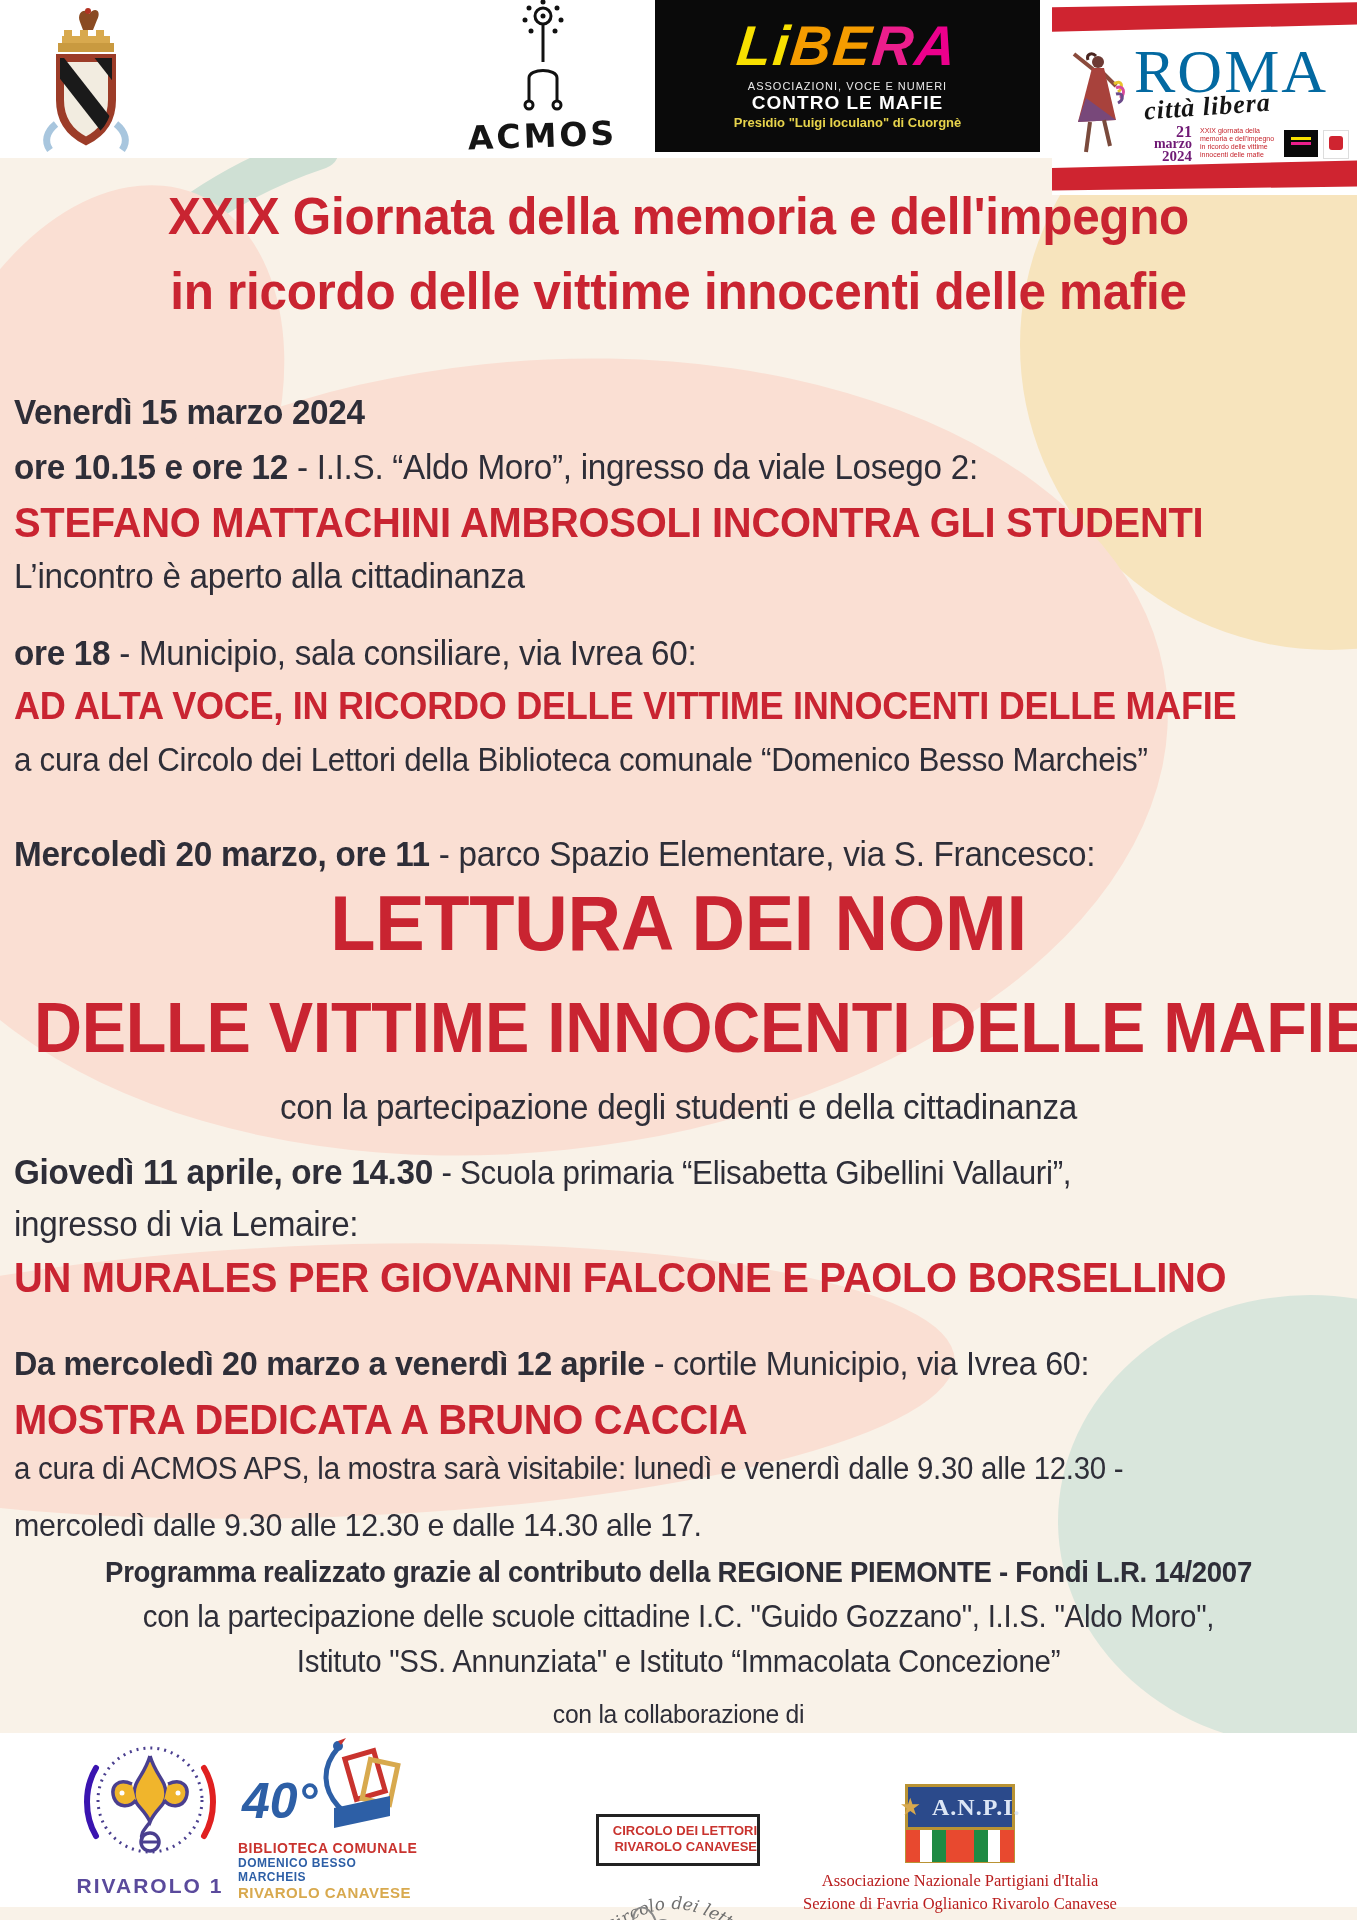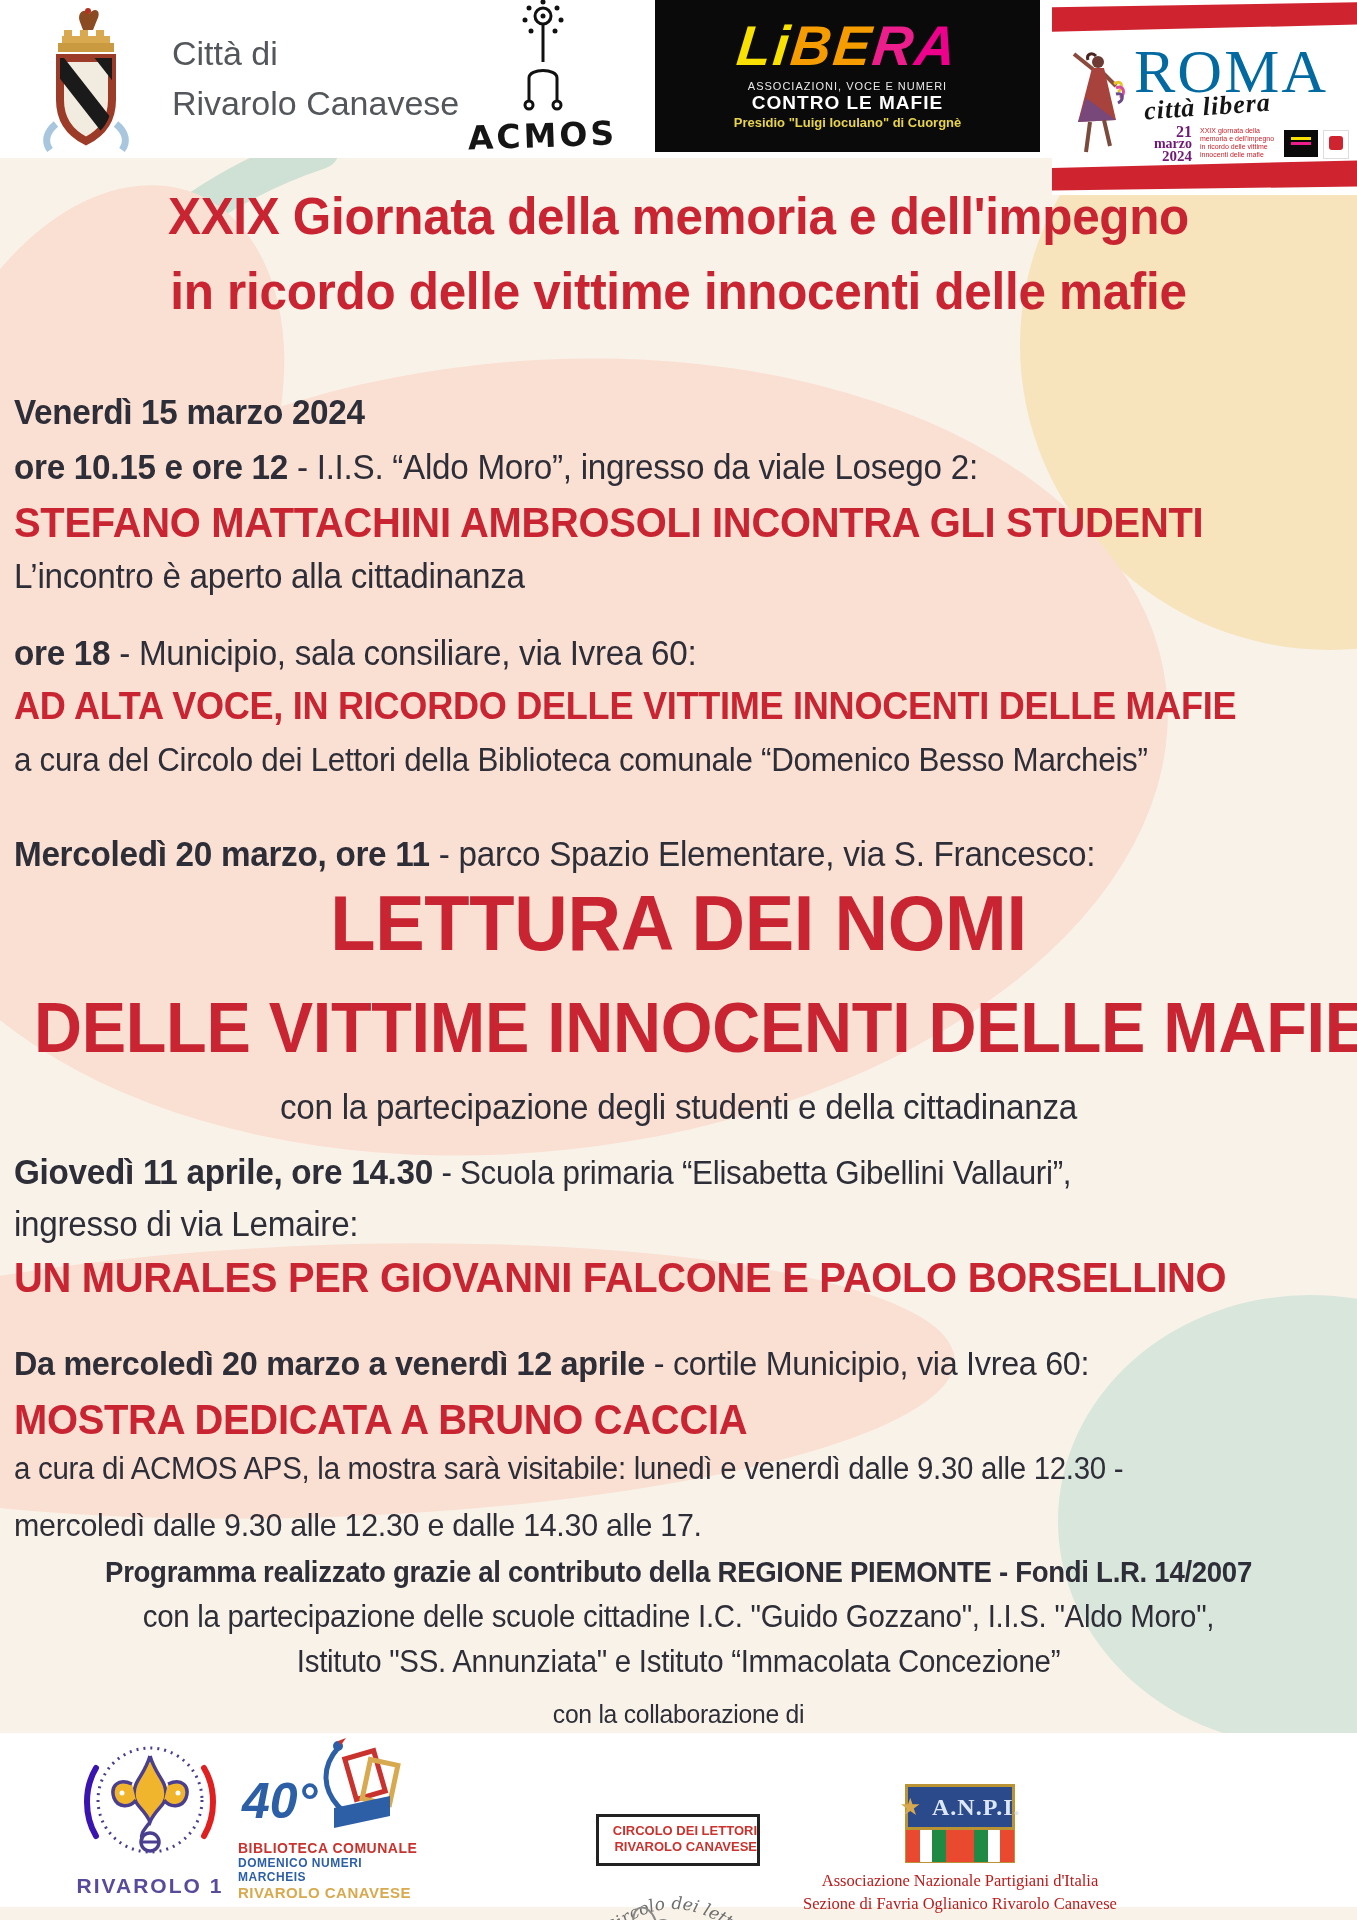--- a/index.html
+++ b/index.html
@@ -94,24 +94,20 @@
     <path d="M24,54 L76,54 L76,96 C76,118 64,130 50,137 C36,130 24,118 24,96 Z" fill="#f2ece0" stroke="#9c3c28" stroke-width="8"></path>
     <g clip-path="url(#shieldclip)">
       <rect x="2" y="50" width="16" height="120" fill="#1a1a1a" transform="rotate(-38 50 95)"></rect>
       <rect x="42" y="30" width="16" height="130" fill="#1a1a1a" transform="rotate(-38 50 95)"></rect>
       <rect x="82" y="20" width="16" height="130" fill="#1a1a1a" transform="rotate(-38 50 95)"></rect>
     </g>
     <path d="M20,120 C10,128 8,138 14,146" stroke="#a8c6de" stroke-width="7" fill="none"></path>
     <path d="M80,120 C90,128 92,138 86,146" stroke="#a8c6de" stroke-width="7" fill="none"></path>
   </svg>
 
-  <div class="abs citytxt" style="left:172px;top:28px">
-    <div>Città di</div>
-    <div>Rivarolo Canavese</div>
-  </div>
 
   <div class="abs" style="left:455px;top:0;width:175px;text-align:center">
     <svg width="64" height="112" viewBox="0 0 64 112">
       <circle cx="32" cy="16" r="8" fill="none" stroke="#111" stroke-width="3"></circle>
       <circle cx="32" cy="16" r="2.5" fill="#111"></circle>
       <circle cx="32" cy="2" r="2.5" fill="#111"></circle>
         <circle cx="46" cy="8" r="2.5" fill="#111"></circle>
       <circle cx="50" cy="20" r="2.5" fill="#111"></circle>
         <circle cx="44" cy="31" r="2.5" fill="#111"></circle>
       <circle cx="18" cy="8" r="2.5" fill="#111"></circle>
@@ -221,21 +217,21 @@
     <svg width="170" height="100" viewBox="0 0 170 100">
       <path d="M100,12 C84,30 84,52 100,70 C108,79 120,80 126,70" stroke="#2d5fa6" stroke-width="5" fill="none"></path>
       <circle cx="100" cy="10" r="5" fill="#2d5fa6"></circle>
       <path d="M100,5 L108,2 L103,9 Z" fill="#c9332e"></path>
       <rect x="112" y="18" width="30" height="42" fill="none" stroke="#c9332e" stroke-width="5" transform="rotate(-16 127 39)"></rect>
       <rect x="128" y="26" width="28" height="40" fill="none" stroke="#d8a94e" stroke-width="5" transform="rotate(12 142 46)"></rect>
       <path d="M96,72 L152,60 L152,80 L96,92 Z" fill="#2d5fa6"></path>
       <text x="4" y="82" font-size="50" font-weight="bold" font-style="italic" font-family="Liberation Sans, sans-serif" fill="#2d5fa6">40°</text>
     </svg>
     <div class="bibl1">BIBLIOTECA COMUNALE</div>
-    <div class="bibl2">DOMENICO NUMERI MARCHEIS</div>
+    <div class="bibl2">DOMENICO BESSO MARCHEIS</div>
     <div class="bibl3">RIVAROLO CANAVESE</div>
   </div>
 
   <div class="abs" style="left:578px;top:1814px;width:200px;text-align:right">
     <div class="circbox">
       <div class="circboxline">CIRCOLO DEI LETTORI</div>
       <div class="circboxline">RIVAROLO CANAVESE</div>
     </div>
     <svg width="195" height="118" viewBox="0 0 195 118">
       <path id="arcp" d="M 28,70 Q 95,8 178,88" fill="none"></path>

